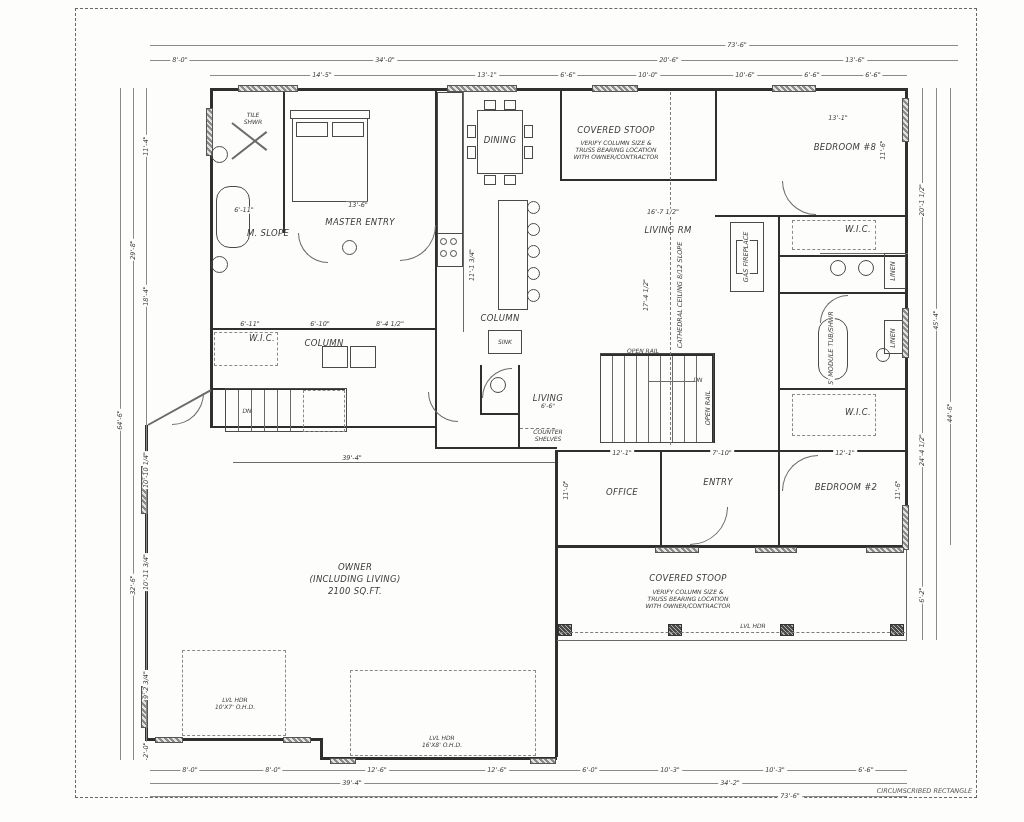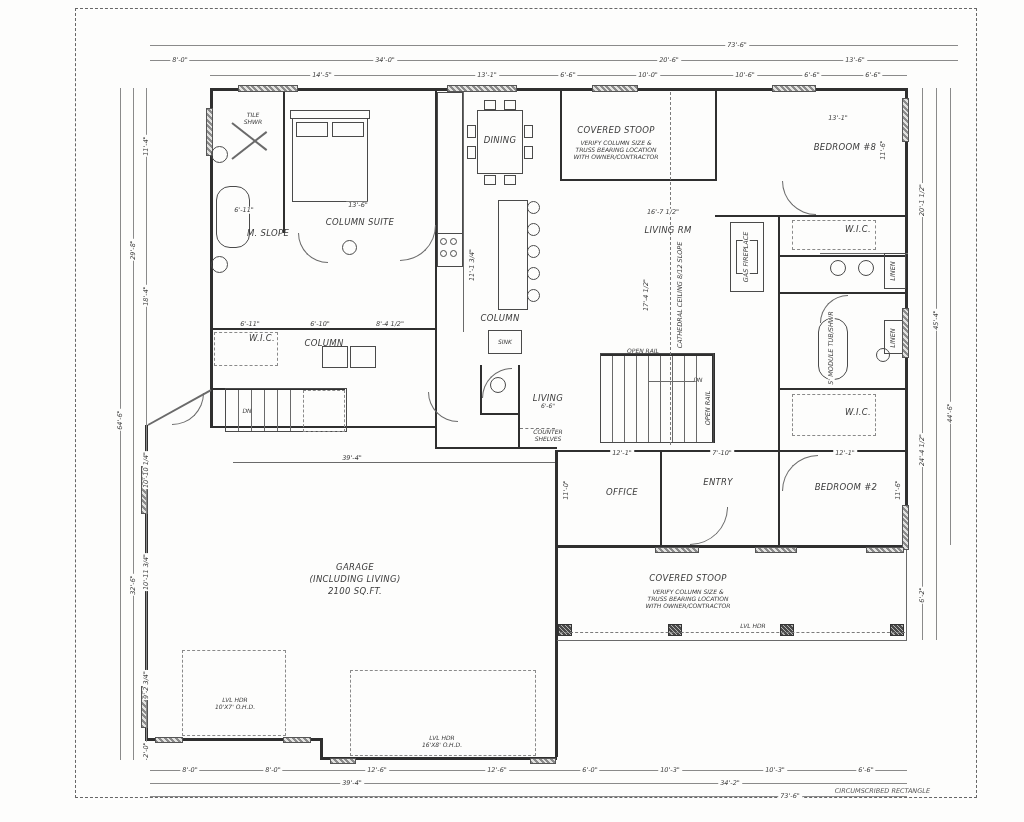--- a/index.html
+++ b/index.html
@@ -28,21 +28,21 @@
   .td{font-size:6.5px;font-style:italic;background:#fdfdfc;padding:0 2px;}
   .tv{transform:translate(-50%,-50%) rotate(-90deg);font-size:6.5px;font-style:italic;background:#fdfdfc;padding:0 1px;}
   .border-note{position:absolute;font-size:6.5px;font-style:italic;color:#555;transform:translate(-100%,-50%);white-space:nowrap;}
   .sheet-border{position:absolute;border:1.5px dashed #666;}
 </style>
 </head>
 <body>
 
 <div id="plan">
   <div class="sheet-border" style="left:75px;top:8px;width:900px;height:788px;"></div>
-  <div class="border-note" style="left:930px;top:791px;">CIRCUMSCRIBED RECTANGLE</div>
+  <div class="border-note" style="left:972px;top:791px;">CIRCUMSCRIBED RECTANGLE</div>
 <div class="el w" style="left: 210px; top: 88px; width: 697px; height: 3px;"></div>
     <div class="el w" style="left: 210px; top: 88px; width: 3px; height: 340px;"></div>
     <div class="el w" style="left: 905px; top: 88px; width: 3px; height: 459px;"></div>
     <div class="el w" style="left: 560px; top: 179px; width: 157px; height: 2px;"></div>
     <div class="el w" style="left: 715px; top: 88px; width: 2px; height: 93px;"></div>
     <div class="el w" style="left: 560px; top: 88px; width: 2px; height: 93px;"></div>
     <div class="el w" style="left: 435px; top: 88px; width: 2px; height: 361px;"></div>
     <div class="el w" style="left: 715px; top: 215px; width: 192px; height: 2px;"></div>
     <div class="el w" style="left: 778px; top: 215px; width: 2px; height: 237px;"></div>
     <div class="el w" style="left: 778px; top: 255px; width: 129px; height: 2px;"></div>
@@ -176,37 +176,37 @@
     <div class="el arc arc-tl" style="left: 482px; top: 368px; width: 30px; height: 30px;"></div>
     <div class="el arc arc-br" style="left: 690px; top: 507px; width: 38px; height: 38px;"></div>
     <div class="el arc arc-tl" style="left: 782px; top: 455px; width: 36px; height: 36px;"></div>
     <div class="el arc arc-bl" style="left: 782px; top: 181px; width: 34px; height: 34px;"></div>
     <div class="el arc arc-tl" style="left: 820px; top: 295px; width: 28px; height: 28px;"></div>
     <div class="el arc arc-bl" style="left: 428px; top: 392px; width: 30px; height: 30px;"></div>
     <div class="el arc arc-br" style="left: 172px; top: 393px; width: 32px; height: 32px;"></div>
     <div class="el t diag" style="left: 148px; top: 424px; width: 72px; height: 2px; transform: rotate(-29deg);"></div>
     <div class="el t diag" style="left: 232px; top: 122px; width: 44px; height: 2px; transform: rotate(38deg);"></div>
     <div class="el t diag" style="left: 232px; top: 158px; width: 44px; height: 2px; transform: rotate(-38deg);"></div>
-    <div class="el tx tr" style="left: 360px; top: 222px;">COLUMN SUITE</div>
+    <div class="el tx tr" style="left: 360px; top: 222px;">MASTER ENTRY</div>
     <div class="el tx tr" style="left: 268px; top: 233px;">M. SLOPE</div>
     <div class="el tx tr" style="left: 262px; top: 338px;">W.I.C.</div>
     <div class="el tx tr" style="left: 324px; top: 343px;">COLUMN</div>
     <div class="el tx tr" style="left: 500px; top: 140px;">DINING</div>
     <div class="el tx tr" style="left: 500px; top: 318px;">COLUMN</div>
     <div class="el tx tr" style="left: 548px; top: 398px;">LIVING</div>
     <div class="el tx tr" style="left: 668px; top: 230px;">LIVING RM</div>
     <div class="el tx tr" style="left: 845px; top: 147px;">BEDROOM #8</div>
     <div class="el tx tr" style="left: 858px; top: 229px;">W.I.C.</div>
     <div class="el tx tr" style="left: 858px; top: 412px;">W.I.C.</div>
     <div class="el tx tr" style="left: 846px; top: 487px;">BEDROOM #2</div>
     <div class="el tx tr" style="left: 718px; top: 482px;">ENTRY</div>
     <div class="el tx tr" style="left: 622px; top: 492px;">OFFICE</div>
     <div class="el tx tr" style="left: 616px; top: 130px;">COVERED STOOP</div>
     <div class="el tx tr" style="left: 688px; top: 578px;">COVERED STOOP</div>
-    <div class="el tx tr" style="left: 355px; top: 567px;">GARAGE</div>
+    <div class="el tx tr" style="left: 355px; top: 567px;">OWNER</div>
     <div class="el tx tr" style="left: 355px; top: 579px;">(INCLUDING LIVING)</div>
     <div class="el tx tr" style="left: 355px; top: 591px;">2100 SQ.FT.</div>
     <div class="el tx ts" style="left: 616px; top: 143px;">VERIFY COLUMN SIZE &amp;</div>
     <div class="el tx ts" style="left: 616px; top: 150px;">TRUSS BEARING LOCATION</div>
     <div class="el tx ts" style="left: 616px; top: 157px;">WITH OWNER/CONTRACTOR</div>
     <div class="el tx ts" style="left: 688px; top: 592px;">VERIFY COLUMN SIZE &amp;</div>
     <div class="el tx ts" style="left: 688px; top: 599px;">TRUSS BEARING LOCATION</div>
     <div class="el tx ts" style="left: 688px; top: 606px;">WITH OWNER/CONTRACTOR</div>
     <div class="el tx ts" style="left: 548px; top: 406px;">6'-6"</div>
     <div class="el tx ts" style="left: 548px; top: 432px;">COUNTER</div>

